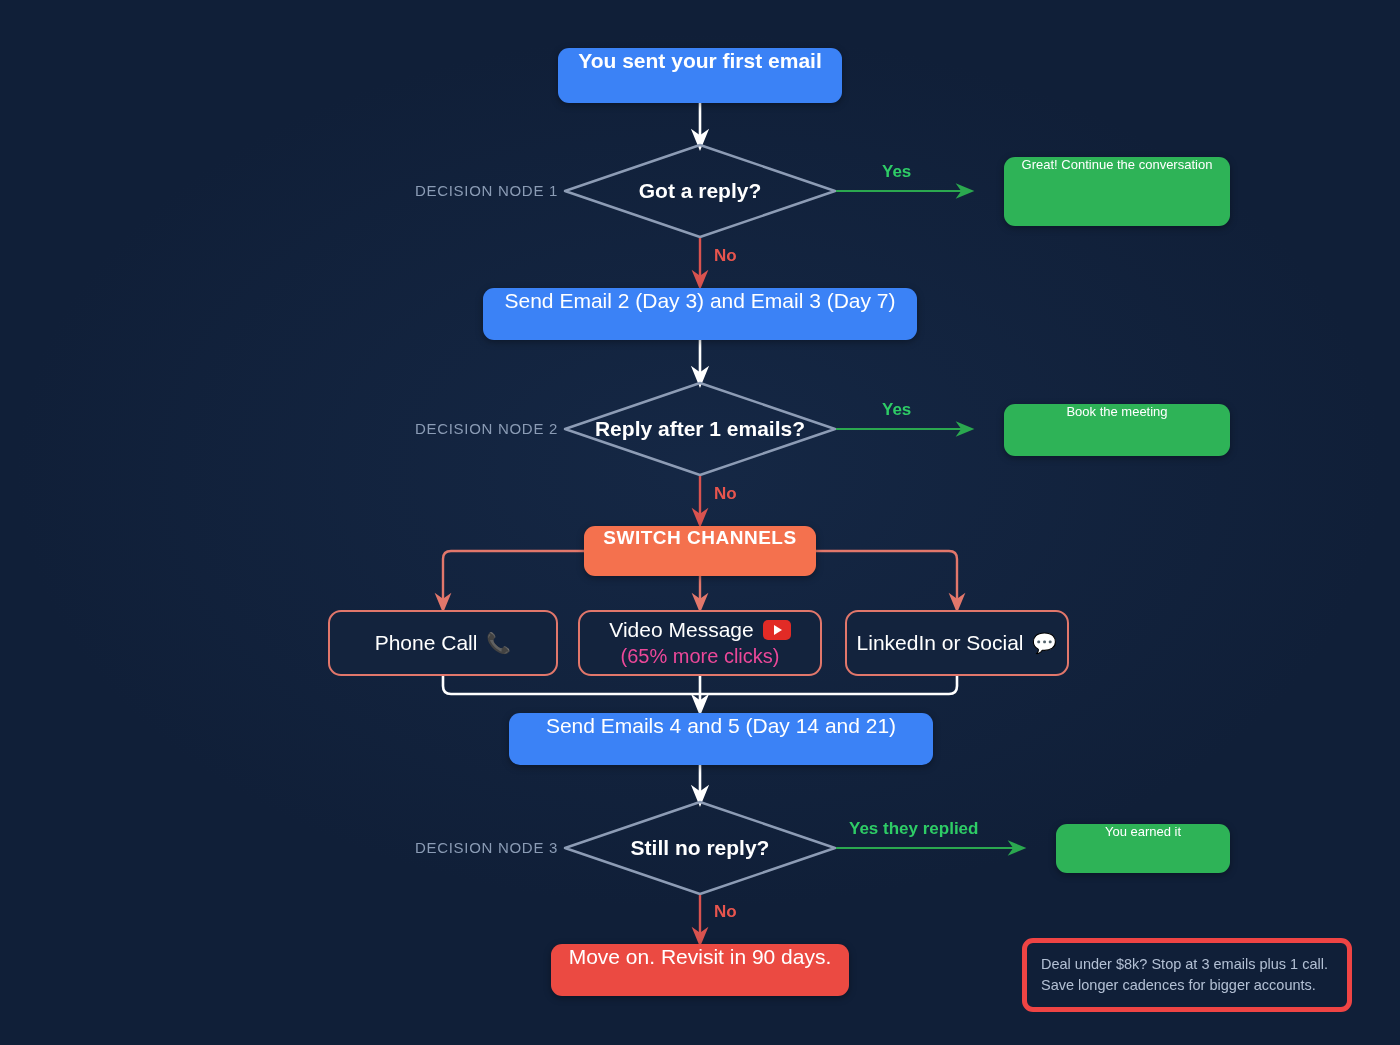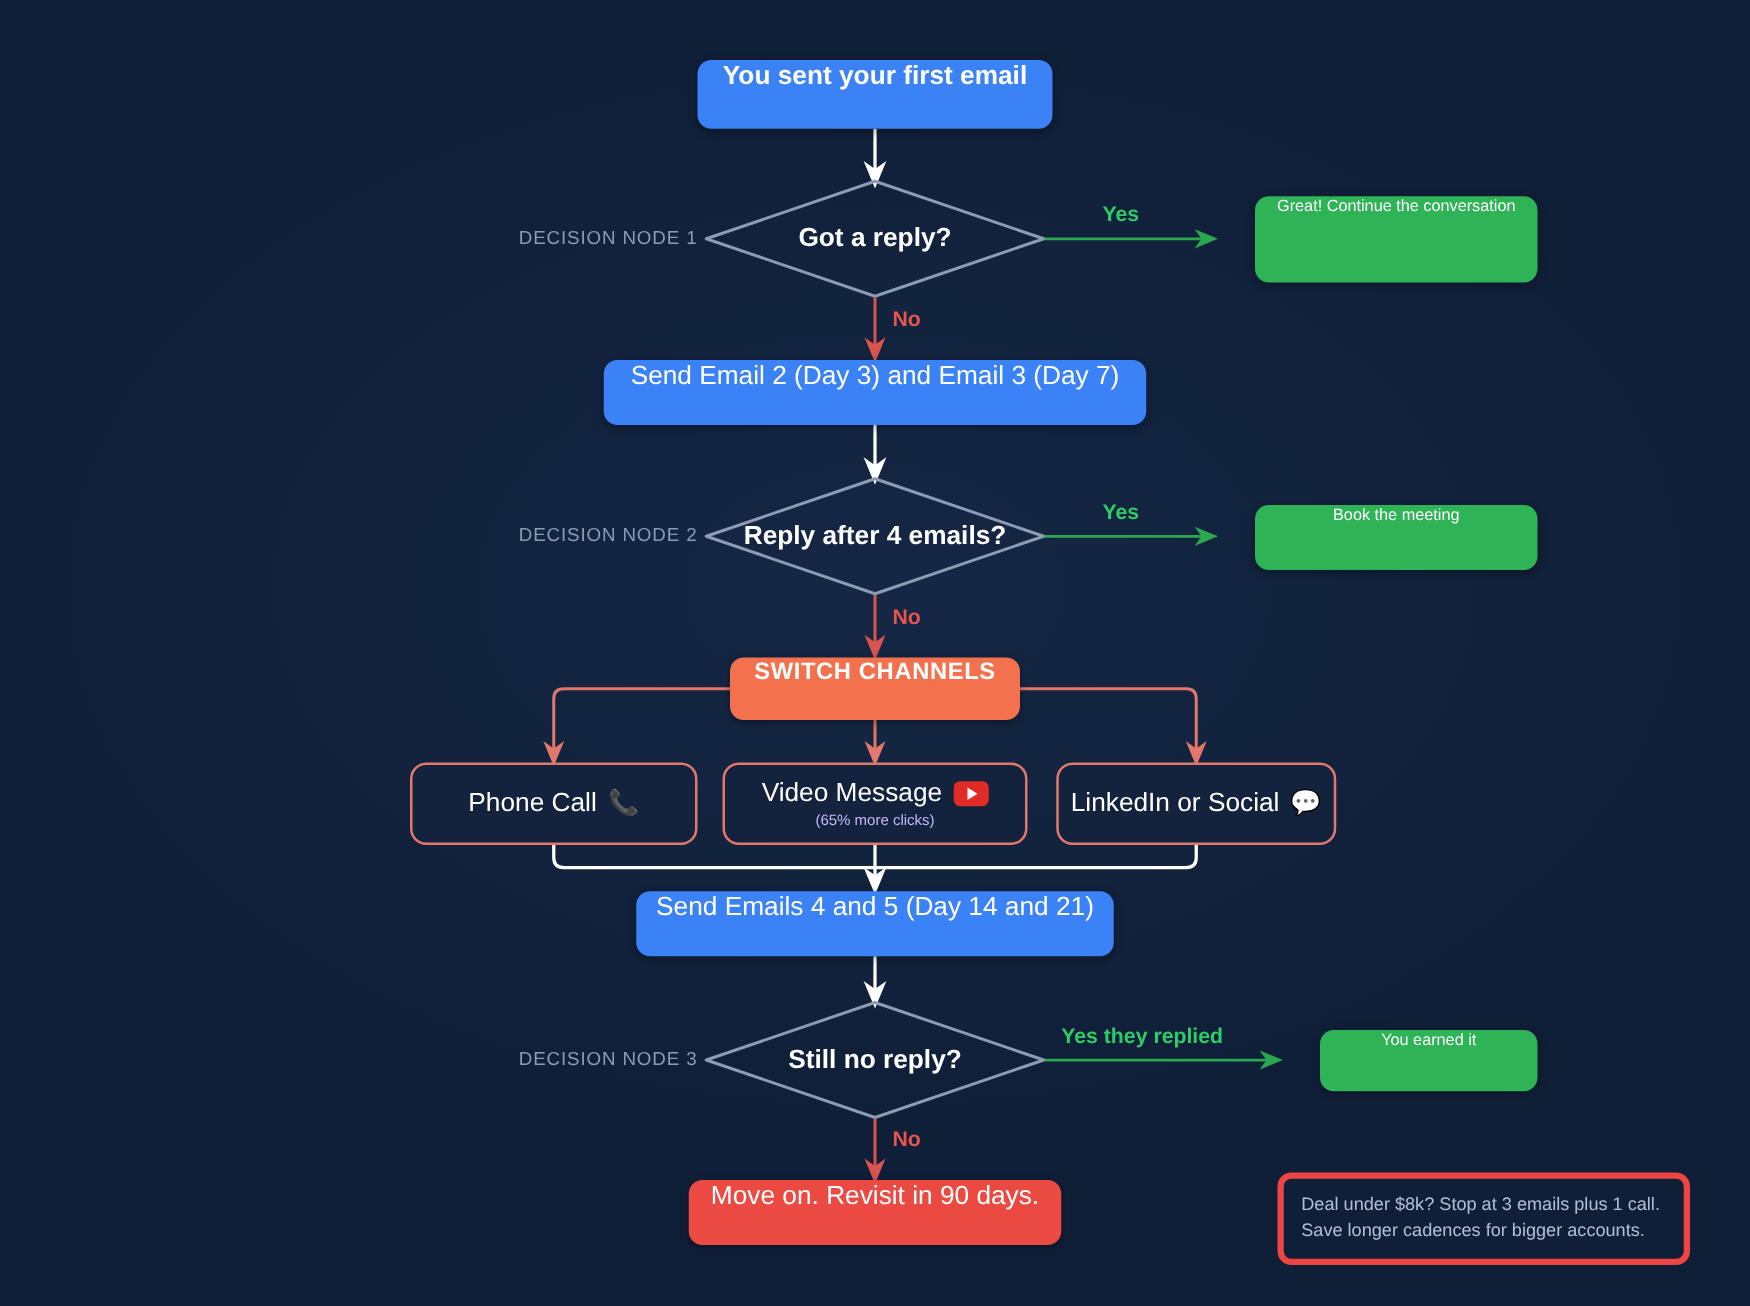--- a/index.html
+++ b/index.html
@@ -82,22 +82,22 @@
 
   .node-channel {
     background: #13233d;
     border: 2px solid #e2776b;
     border-radius: 13px;
     font-size: 21px;
     flex-direction: column;
     gap: 1px;
   }
   .channel-sub {
-    font-size: 12px;
-    color: #c4b5fd;
+    font-size: 20px;
+    color: #ec4899;
   }
   .channel-main {
     display: flex;
     align-items: center;
     justify-content: center;
     gap: 9px;
     white-space: nowrap;
   }
 
   
@@ -250,21 +250,21 @@
 
   <div class="edge-label label-no" style="left:714px; top:246px;">No</div>
 
   <div class="node node-blue" style="left:483px; top:288px; width:434px; height:52px;">
     <span>Send Email 2 (Day 3) and Email 3 (Day 7)</span>
   </div>
 
   <div class="decision-caption" style="left:398px; top:420px; width:160px;">DECISION NODE 2</div>
 
   <div class="diamond" style="left:565px; top:383px; width:270px; height:92px;">
-    <div class="diamond-label">Reply after 4 emails?</div>
+    <div class="diamond-label">Reply after 1 emails?</div>
   </div>
 
   <div class="edge-label label-yes" style="left:882px; top:400px;">Yes</div>
 
   <div class="node node-green" style="left:972px; top:404px; width:226px; height:52px; padding:0 14px;">
     <span>Book the meeting</span>
   </div>
 
   <div class="edge-label label-no" style="left:714px; top:484px;">No</div>
 
@@ -287,21 +287,21 @@
     <div class="channel-sub">(65% more clicks)</div>
   </div>
 
   <div class="node node-channel" style="left:845px; top:610px; width:224px; height:66px;">
     <div class="channel-main">
       <span>LinkedIn or Social</span>
       <span class="icon-emoji">💬</span>
     </div>
   </div>
 
-  <div class="node node-blue" style="left:509px; top:713px; width:382px; height:52px;">
+  <div class="node node-blue" style="left:509px; top:713px; width:424px; height:52px;">
     <span>Send Emails 4 and 5 (Day 14 and 21)</span>
   </div>
 
   <div class="decision-caption" style="left:398px; top:839px; width:160px;">DECISION NODE 3</div>
 
   <div class="diamond" style="left:565px; top:802px; width:270px; height:92px;">
     <div class="diamond-label">Still no reply?</div>
   </div>
 
   <div class="edge-label label-yes" style="left:849px; top:819px;">Yes they replied</div>

